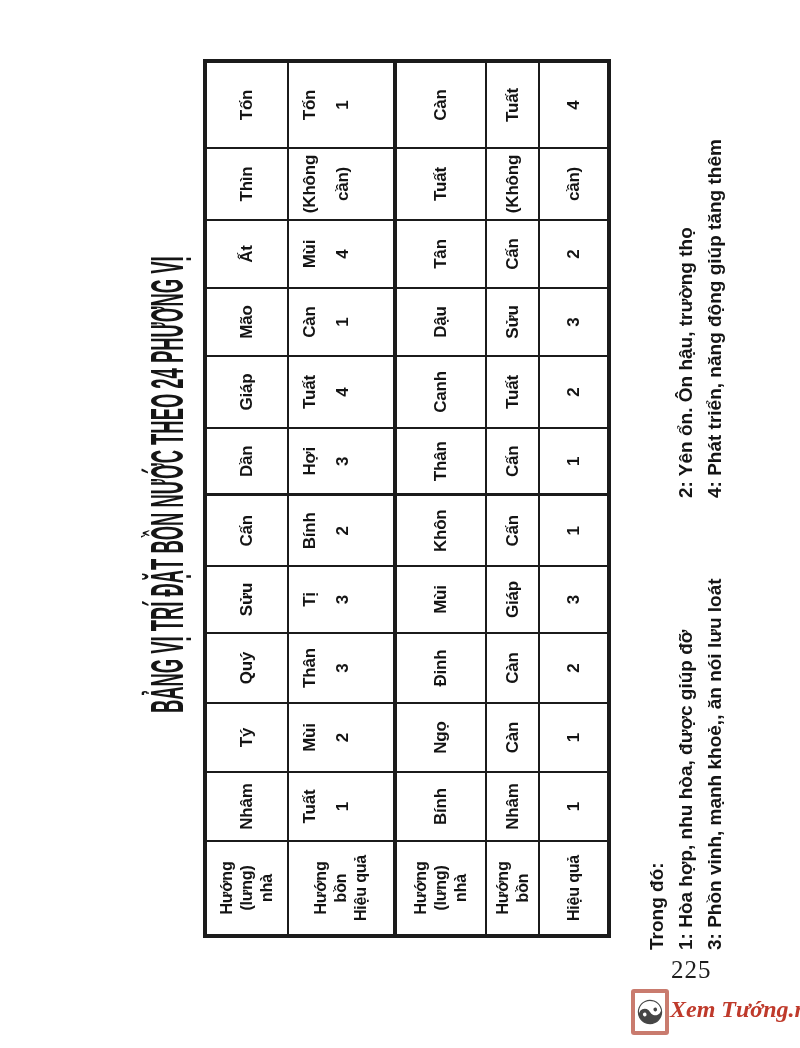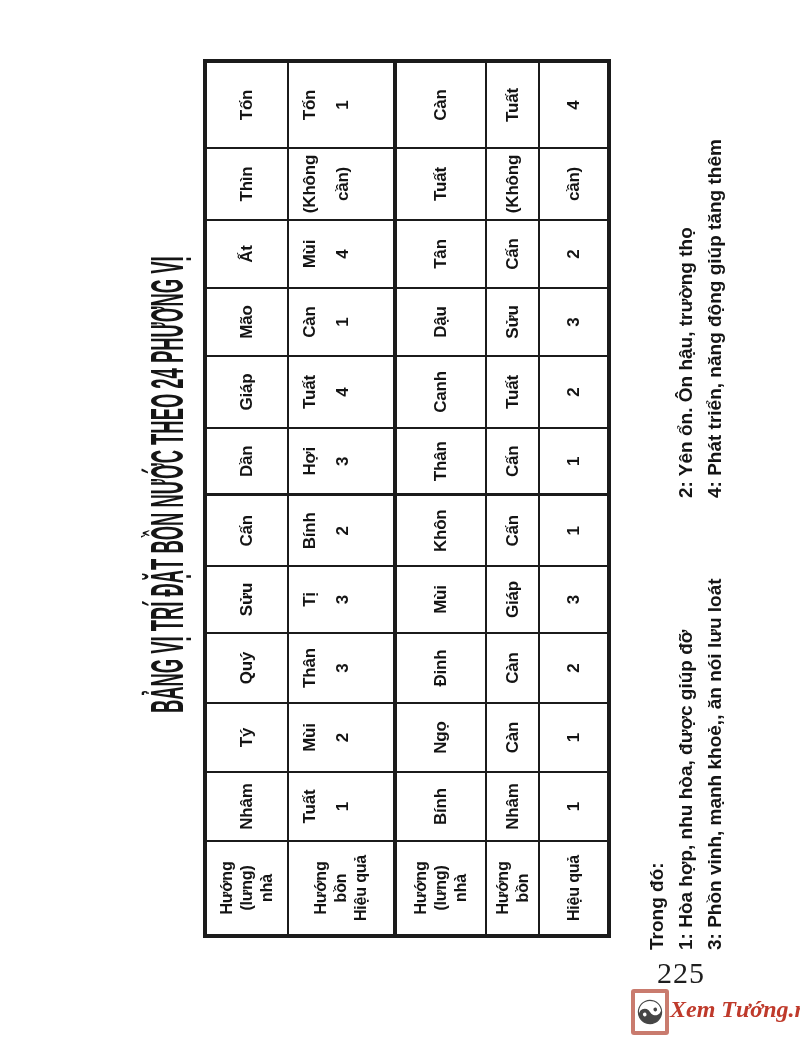--- a/index.html
+++ b/index.html
@@ -56,23 +56,23 @@
   .notes-inner {
     width:794px; height:92px;
     transform: translateY(794px) rotate(-90deg);
     font-weight:bold; font-size:19px; color:#151515;
   }
   .nline { line-height:29px; white-space:nowrap; display:flex; }
   .nleft { flex:0 0 452px; }
 
   
   .pagenum {
-    position:absolute; left:657px; top:956px;
+    position:absolute; left:671px; top:956px;
     font-family:"Liberation Serif", serif;
-    font-size:30px; color:#1e1e1e; letter-spacing:1px;
+    font-size:25px; color:#1e1e1e; letter-spacing:1px;
   }
 
   
   .wm-logo {
     position:absolute; left:631px; top:989px; width:38px; height:46px;
     background:var(--wm-logo,#c97b6e); border-radius:3px;
     display:flex; align-items:center; justify-content:center;
   }
   .wm-logo-inner {
     width:30px; height:38px; background:#ffffff;

